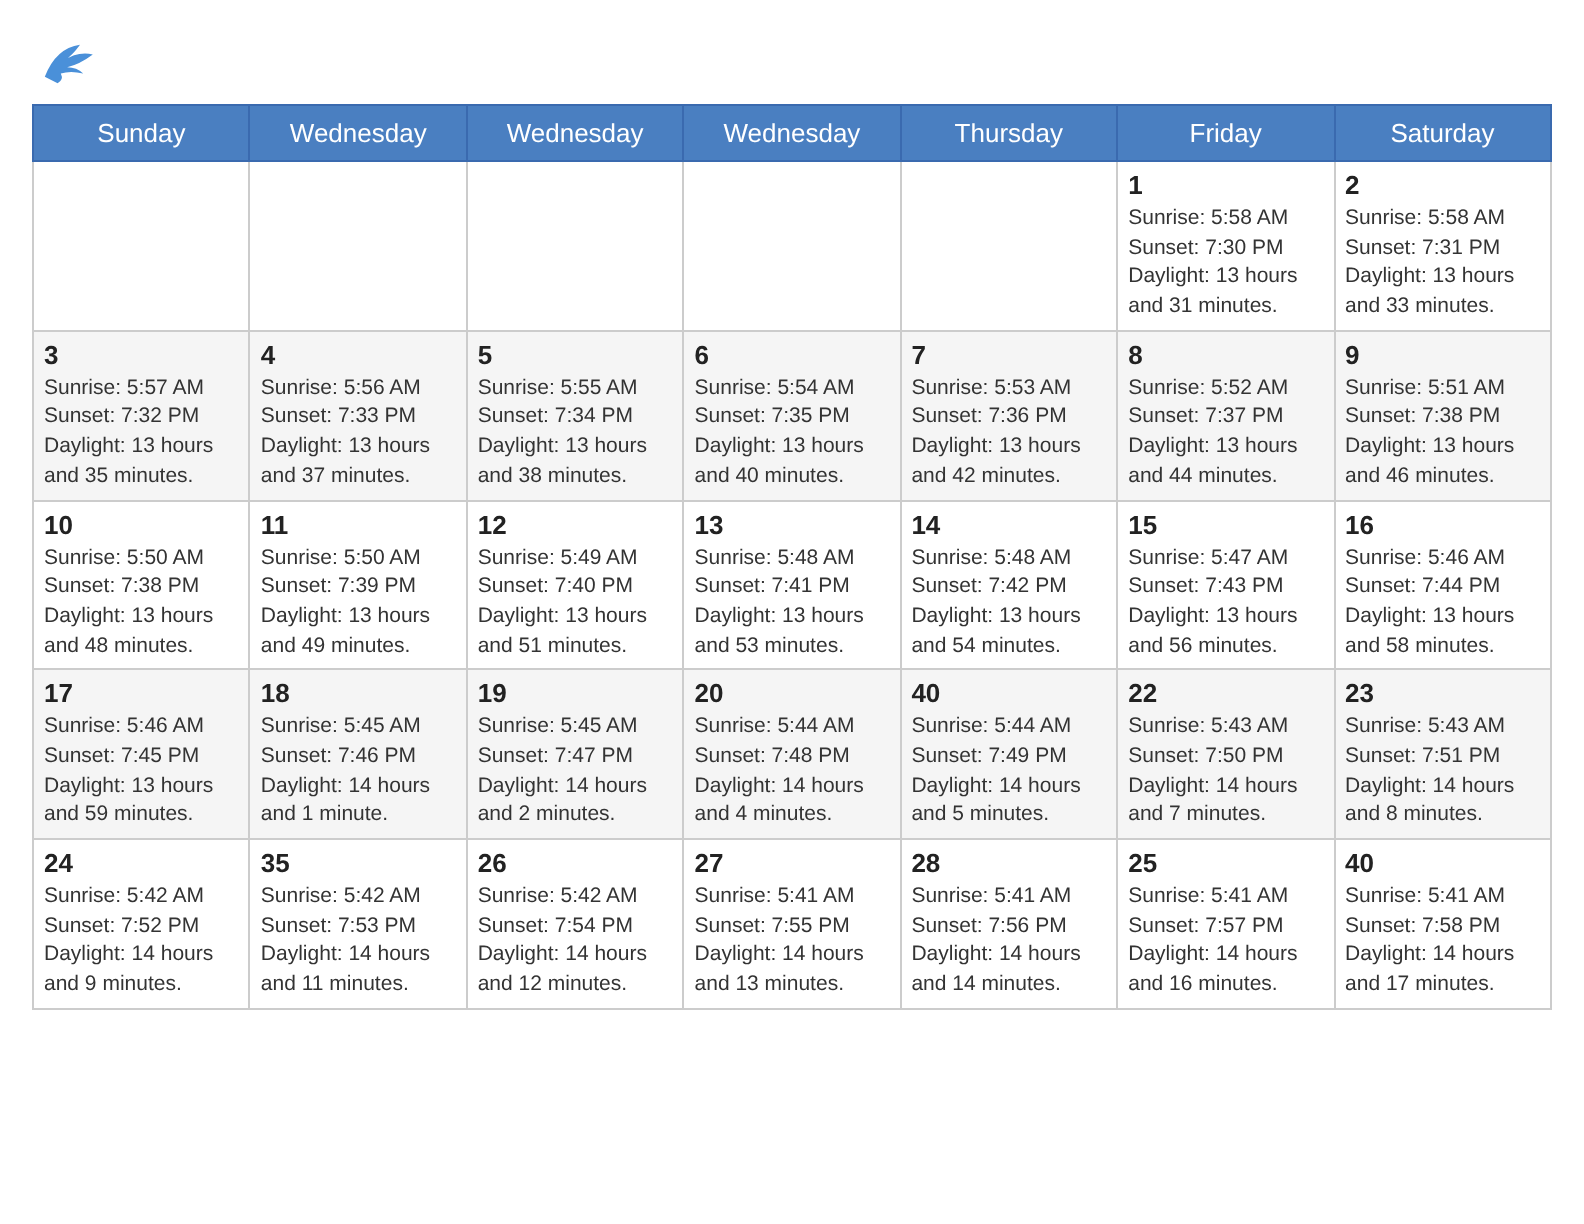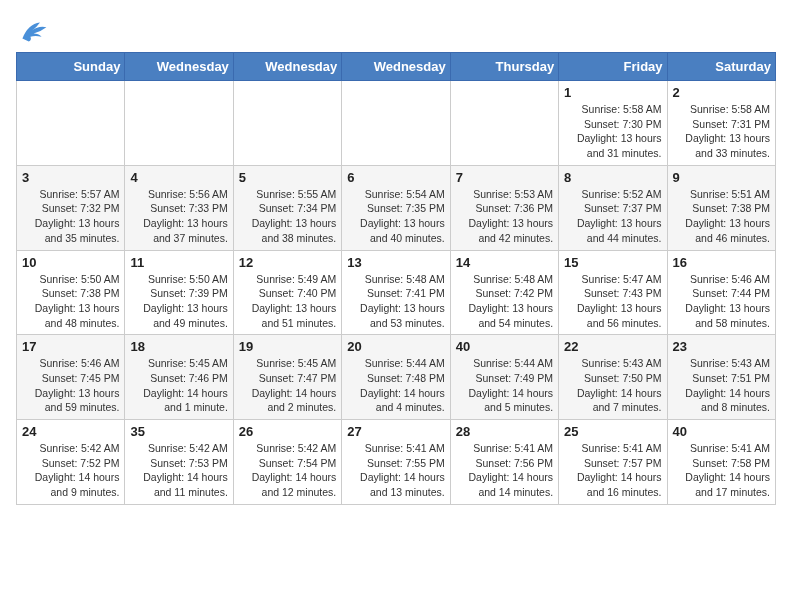--- a/index.html
+++ b/index.html
@@ -47,23 +47,23 @@
     }
     .calendar {
       width: 100%;
       border-collapse: collapse;
       font-size: 11px;
     }
     .calendar thead th {
       background: #4a7fc1;
       color: #fff;
       padding: 6px 4px;
-      text-align: right;
+      text-align: center;
       font-size: 13px;
-      font-weight: bold;
+      font-weight: normal;
       border: 1px solid #3a6aaf;
     }
     .calendar tbody td {
       border: 1px solid #ccc;
       vertical-align: top;
       padding: 4px 5px;
       width: 108px;
       min-height: 80px;
       background: #fff;
     }
@@ -73,21 +73,20 @@
     .day-number {
       font-size: 13px;
       font-weight: bold;
       color: #222;
       margin-bottom: 2px;
     }
     .day-info {
       font-size: 10.5px;
       color: #333;
       line-height: 1.4;
-      text-align: right;
     }
     .empty-cell {
       background: #fff !important;
     }
   </style>
 </head>
 <body>
 
 <div class="header">
   <div class="logo">

